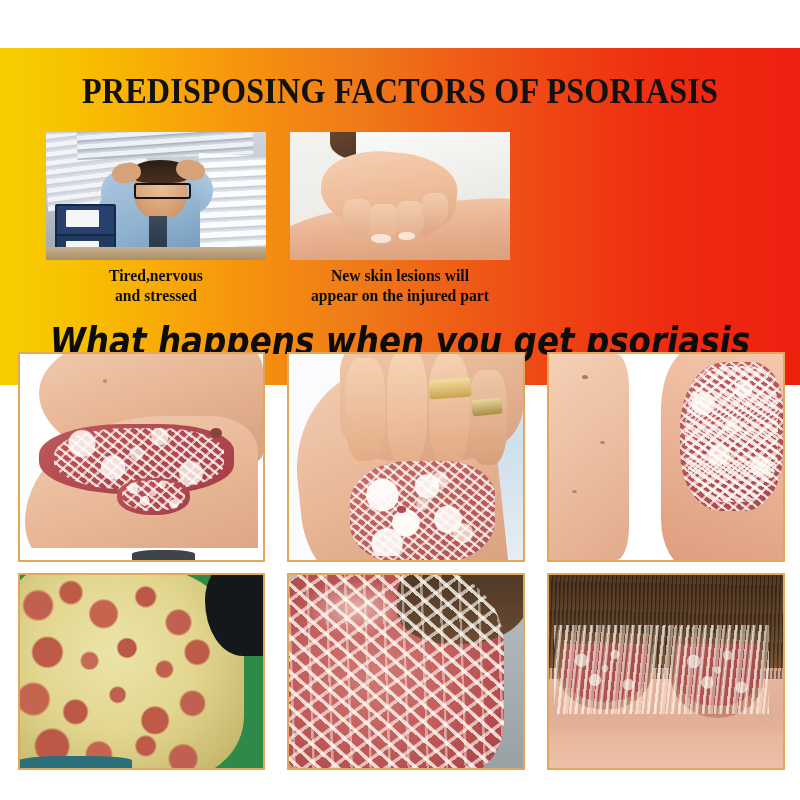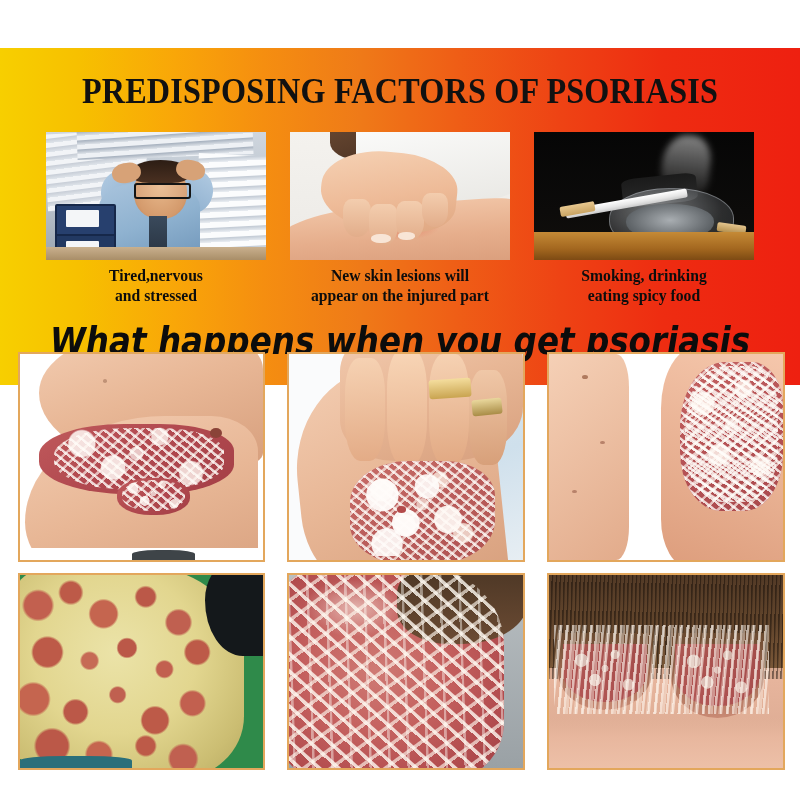--- a/index.html
+++ b/index.html
@@ -278,39 +278,20 @@
           <div class="layer ofc-label2"></div>
           <div class="layer ofc-desk"></div>
         </div>
       </div>
       <div class="factor-caption">
         <div>Tired,nervous</div>
         <div>and stressed</div>
       </div>
     </div>
 
-    <div class="factor" id="factor-2">
-      <div class="factor-photo">
-        <div class="ph">
-          <div class="layer cig-bg"></div>
-          <div class="layer cig-smoke"></div>
-          <div class="layer cig-dark"></div>
-          <div class="layer cig-tray"></div>
-          <div class="layer cig-trayIn"></div>
-          <div class="layer cig-stick"></div>
-          <div class="layer cig-filter"></div>
-          <div class="layer cig-filter2"></div>
-          <div class="layer cig-wood"></div>
-        </div>
-      </div>
-      <div class="factor-caption">
-        <div>Smoking, drinking</div>
-        <div>eating spicy food</div>
-      </div>
-    </div>
 
     <div id="sub-title">What happens when you get psoriasis</div>
   </div>
 
   <div class="gridphoto gp-r0 gp-c0">
     <div class="ph">
       <div class="layer sk-white"></div>
       <div class="sk-arm" style="left:8%; top:-10%; width:92%; height:64%; border-radius:50% 30% 10% 60%;"></div>
       <div class="sk-arm" style="left:2%; top:30%; width:96%; height:86%; border-radius:60% 20% 10% 40%;"></div>
       <div class="plaque" style="left:8%; top:34%; width:80%; height:34%; border-radius:44% 38% 42% 46%;"></div>

